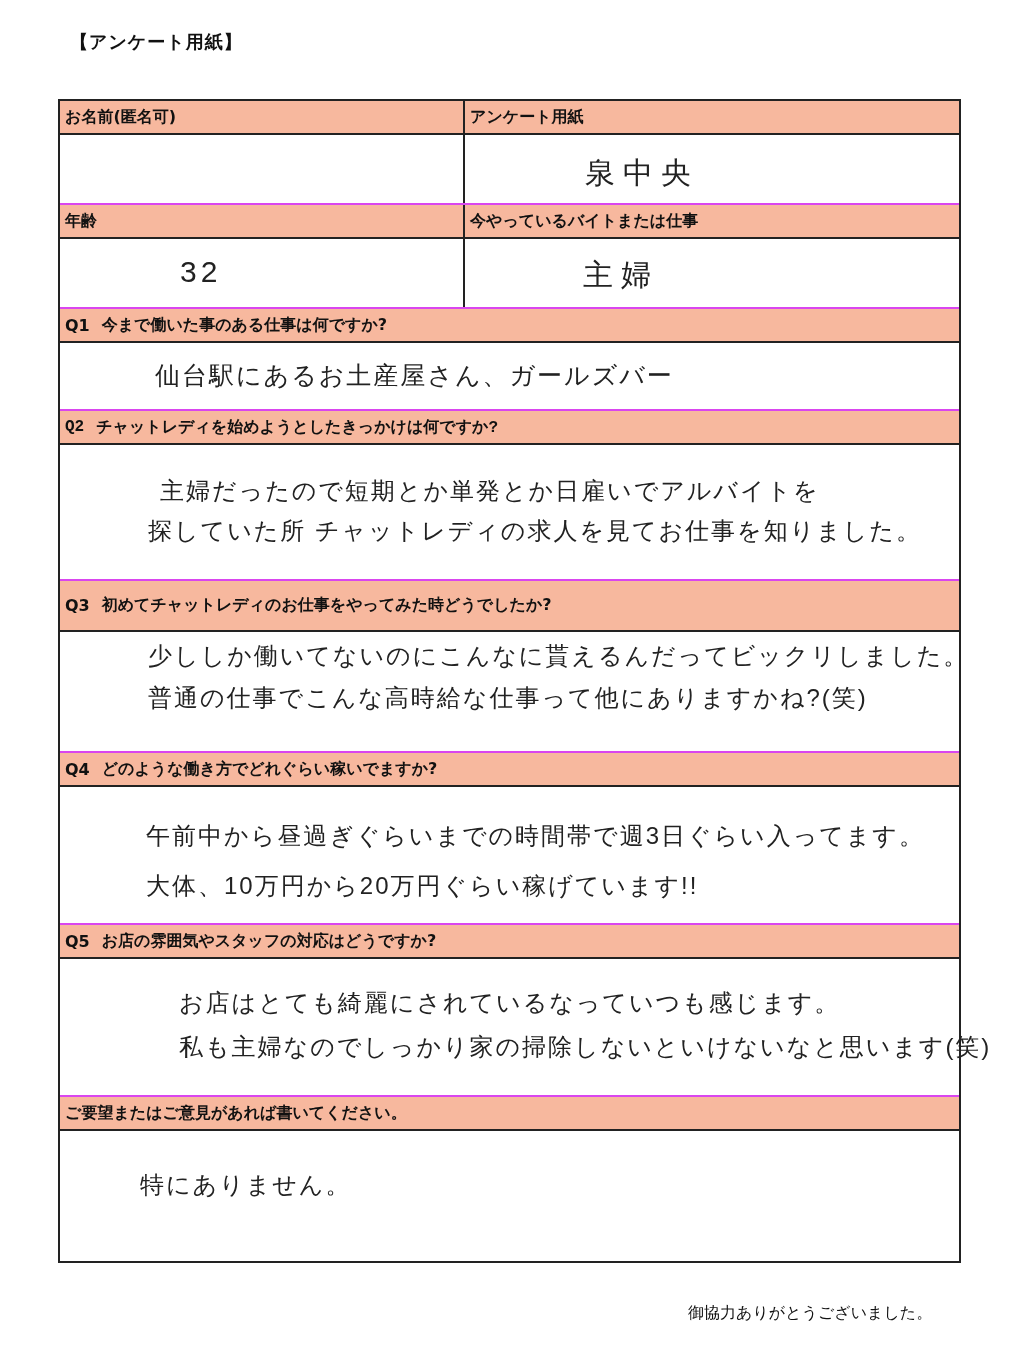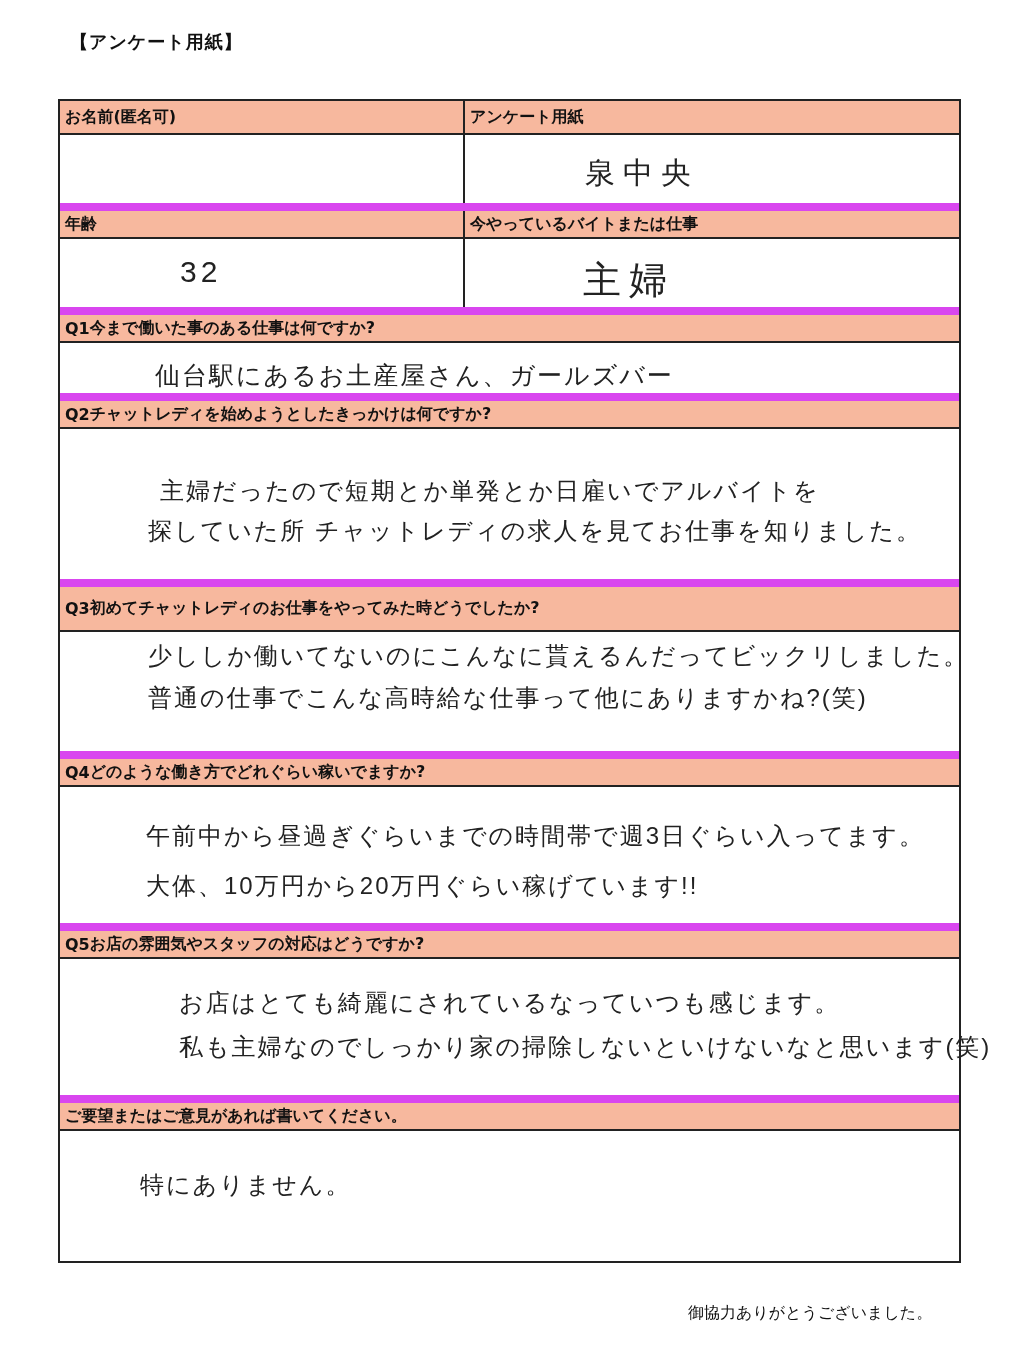--- a/index.html
+++ b/index.html
@@ -2,28 +2,28 @@
 <html><head>
 <meta charset="utf-8">
 <style>
   html, body { margin: 0; padding: 0; background: #ffffff; }
   body { width: 1024px; height: 1365px; position: relative; overflow: hidden;
          font-family: "DejaVu Sans", "Liberation Sans", sans-serif; color: #111; }
   .title { position: absolute; left: 70px; top: 30px; font-size: 18px; font-weight: 700; letter-spacing: 1px; }
   .sheet { position: absolute; left: 58px; top: 99px; width: 903px; height: 1164px;
            border: 2px solid #222; box-sizing: border-box; }
   .row { position: absolute; left: 0; right: 0; box-sizing: border-box; }
-  .hdr { background: #f7b89e; border-top: 8px solid #d946ef; border-bottom: 2px solid #222;
+  .hdr { background: #f7b89e; border-top: 2px solid #d946ef; border-bottom: 2px solid #222;
          font-size: 16px; font-weight: 700; padding: 0 5px; display: flex; align-items: center; }
   .hdr.first { border-top: none; }
   .cell { position: absolute; top: 0; bottom: 0; box-sizing: border-box; }
   .cell.left { left: 0; width: 405px; border-right: 2px solid #222; }
   .cell.right { left: 405px; right: 0; }
   .hdr .cell { display: flex; align-items: center; padding-left: 5px; }
-  .qnum { font-weight: 700; }
+  .qnum { margin-right: 12px; font-weight: 700; }
   .ans { font-family: Liberation Sans, sans-serif; font-size: 25px; color: #222; font-weight: 400;
          letter-spacing: 2px; position: absolute; }
   .ans-line { display: block; white-space: nowrap; }
   .thanks { position: absolute; left: 656px; top: 1303px; font-size: 16px; font-weight: 400; margin-left: 32px; }
 </style>
 </head>
 <body>
 
 <div class="title">【アンケート用紙】</div>
 
@@ -46,35 +46,35 @@
   <div class="row hdr" style="top:102px;height:36px;padding:0;">
     <div class="cell left">年齢</div>
     <div class="cell right">今やっているバイトまたは仕事</div>
   </div>
 
   <div class="row" style="top:138px;height:68px;">
     <div class="cell left">
       <span class="ans" style="left:120px;top:16px;font-size:30px;letter-spacing:4px;">32</span>
     </div>
     <div class="cell right">
-      <span class="ans" style="left:118px;top:16px;font-size:38px;letter-spacing:8px;">主婦</span>
+      <span class="ans" style="left:118px;top:16px;font-size:30px;letter-spacing:8px;">主婦</span>
     </div>
   </div>
 
   <div class="row hdr" style="top:206px;height:36px;">
     <span class="qnum">Q1</span>
     <span>今まで働いた事のある仕事は何ですか?</span>
   </div>
   <div class="row" style="top:242px;height:64px;">
     <span class="ans" style="left:95px;top:16px;">
       <span class="ans-line">仙台駅にあるお土産屋さん、ガールズバー</span>
     </span>
   </div>
 
-  <div class="row hdr" style="top:292px;height:36px;">
+  <div class="row hdr" style="top:308px;height:36px;font-family:Liberation Mono, monospace;">
     <span class="qnum">Q2</span>
     <span>チャットレディを始めようとしたきっかけは何ですか?</span>
   </div>
   <div class="row" style="top:342px;height:176px;">
     <span class="ans" style="left:100px;top:28px;line-height:40px;font-size:24px;">
       <span class="ans-line">主婦だったので短期とか単発とか日雇いでアルバイトを</span>
       <span class="ans-line" style="margin-left:-12px;">探していた所 チャットレディの求人を見てお仕事を知りました。</span>
     </span>
   </div>
 

